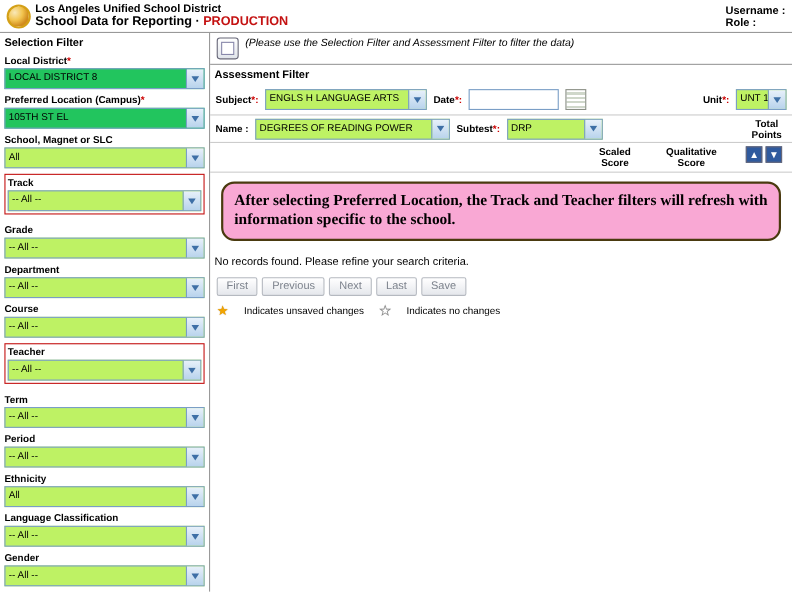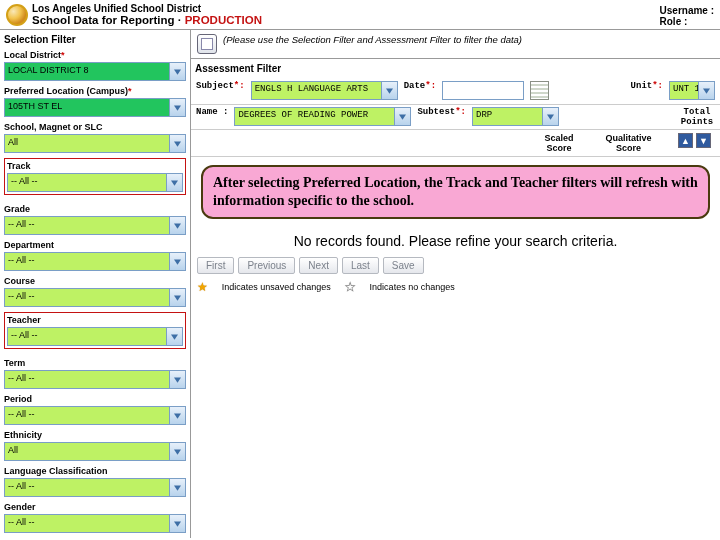--- a/index.html
+++ b/index.html
@@ -21,29 +21,29 @@
 .sel-val { flex:1; padding:2px 3px; font-size:9px; overflow:hidden; white-space:nowrap;}
 .sel-arrow { width:15px; background:linear-gradient(#e7f0fa,#b8d3ec); border-left:1px solid #7a9ec6; display:flex; align-items:center; justify-content:center;}
 .sel-arrow svg{width:7px;height:6px;}
 .redbox { border:1.5px solid #c41212; padding:2px; margin:0 0 4px 0;}
 .content { flex:1; padding:0; }
 .hint-row { display:flex; align-items:flex-start; gap:6px; padding:4px 6px; }
 .print-icon { width:18px; height:18px; border:1px solid #667; border-radius:3px; background:linear-gradient(#fff,#e0e4ea); position:relative;}
 .print-icon:after{content:""; position:absolute; left:3px; right:3px; top:3px; bottom:3px; background:#fff; border:1px solid #88a;}
 .hint-text { font-size:9.5px; font-style:italic;}
 .af-title-row{border-top:1px solid #999;}
-.row { display:flex; gap:6px; padding:2px 5px;font-family:Liberation Mono, monospace;}
+.row { display:flex; align-items:center; gap:6px; padding:2px 5px;}
 .cell-label { font-weight:bold; font-size:9px; white-space:nowrap;}
 .sel.sm{height:17px;}
 .sel.sm .sel-val{font-size:9px;}
 .date-box{width:80px;height:17px;border:1px solid #7a9ec6;}
 .cal-btn{width:17px;height:17px;border:1px solid #8a8f85;background:repeating-linear-gradient(#fff,#fff 2px,#cfd7ca 2px,#cfd7ca 4px);}
 .hdr-cell{font-size:9px;font-weight:bold;text-align:center;}
 .callout{ position:relative; margin:8px 10px 10px 10px; border:2px solid #4a3a0f; border-radius:12px; background:#f9a8d4; padding:7px 10px; font-family: Georgia, 'Times New Roman', serif; font-size:14px; line-height:1.28; font-weight:bold; }
-.norecords{text-align:center;font-size:14px;padding:4px;}
+.norecords{text-align:left;font-size:10px;padding:4px;}
 .pager-row{display:flex;gap:4px;align-items:center;padding:4px 6px;}
 .pbtn{border:1px solid #b5b9c0;background:linear-gradient(#fff,#e5e7ec);color:#7c828c;font-size:10px;padding:2px 8px;border-radius:2px;}
 .legend{display:flex;gap:14px;padding:2px 6px 6px 6px;font-size:9px;align-items:center;}
 .star{font-size:12px;}
 .star.unsaved{color:#f2a500;text-shadow:0 0 1px #a56a00;}
 .star.nochg{color:#fff;text-shadow:0 0 1px #888;-webkit-text-stroke:0.6px #888;}
 .spacer-row{height:1px;background:#ccc;margin-top:2px;}
 .hdr-table{display:flex;border-top:1px solid #ccc;border-bottom:1px solid #ccc;}
 .hdr-table > div{padding:3px 5px;}
 .hdr-table .hdr-cell-lab{font-weight:bold;font-size:9px;}

